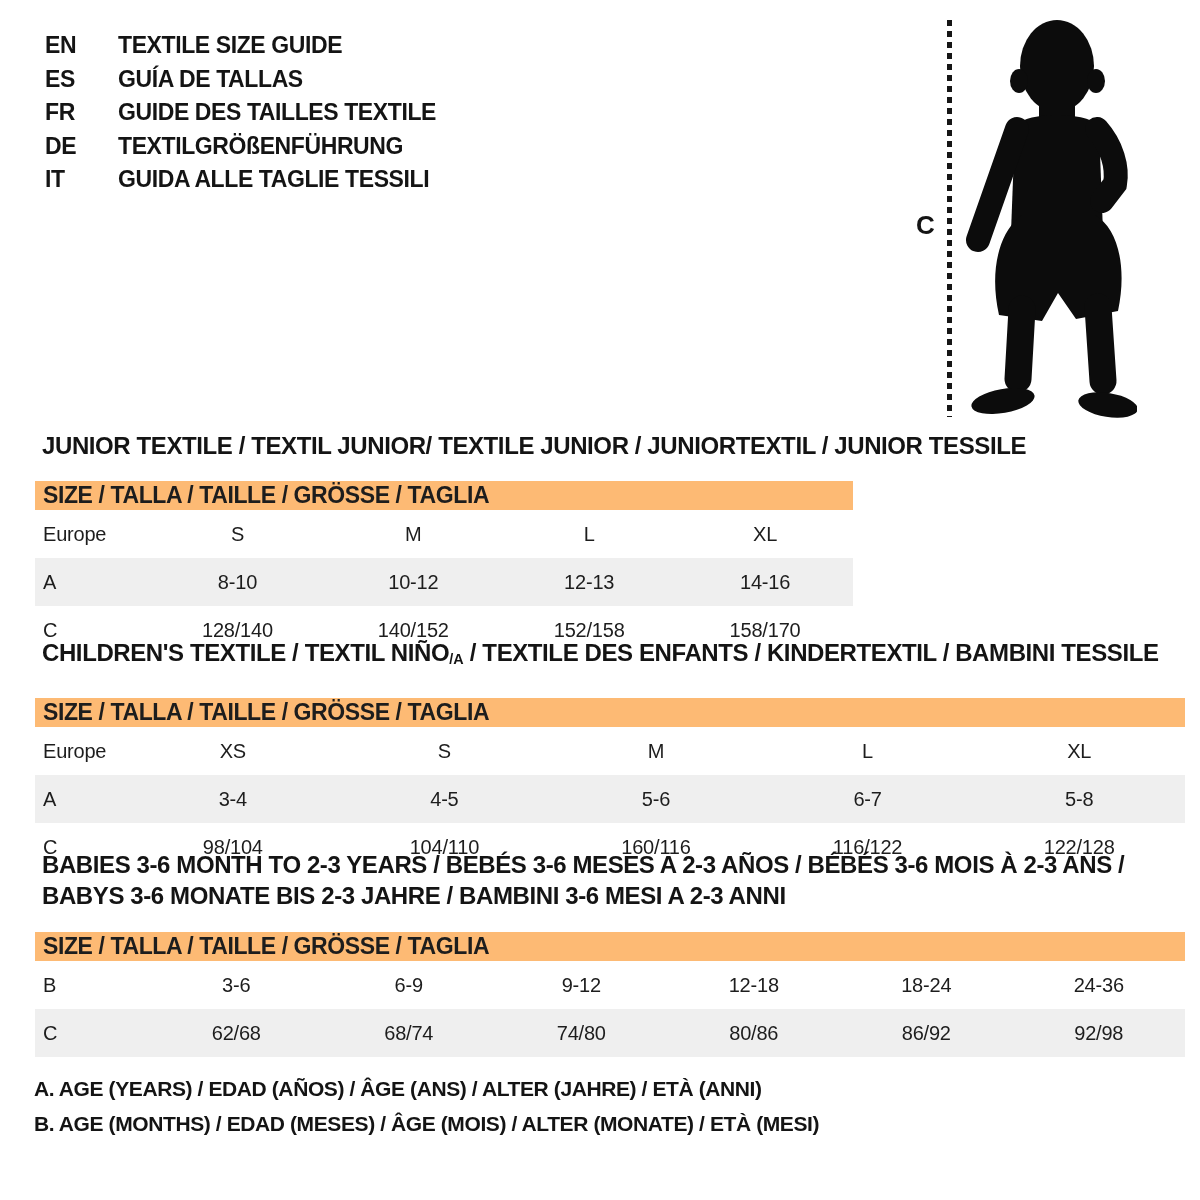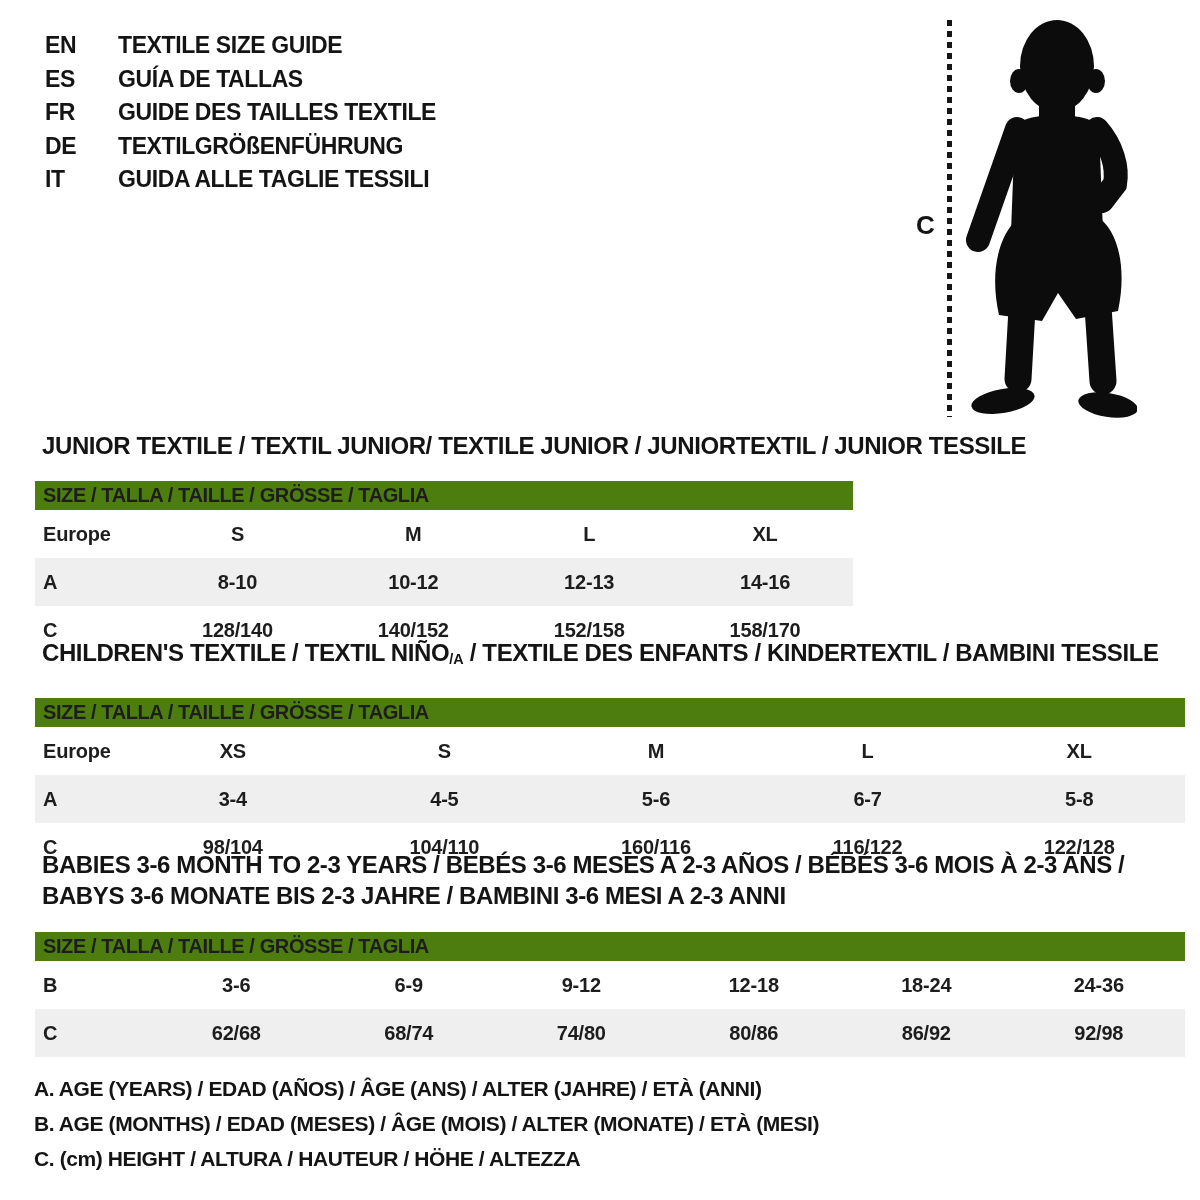--- a/index.html
+++ b/index.html
@@ -24,24 +24,24 @@
   .s1{top:641px;width:1150px;}
   .s2{top:849px;width:1150px;}
   .section-heading{font-size:24px;font-weight:bold;letter-spacing:-0.4px;line-height:24px;padding-left:7px;white-space:nowrap;}
   .s2 .section-heading{line-height:31px;}
   .subsc{font-size:0.6em;vertical-align:-3px;letter-spacing:0;}
   .s0 table{margin-top:23px;}
   .s1 table{margin-top:27px;}
   .s2 table{margin-top:21px;}
   table{width:100%;border-collapse:collapse;table-layout:fixed;}
   th.bar{
-    background:#4d7c0f;height:29px;text-align:left;padding:0 0 0 8px;
-    font-size:20px;font-weight:bold;letter-spacing:-0.4px;color:#1d1d1d;white-space:nowrap;overflow:hidden;
+    background:#fdba74;height:29px;text-align:left;padding:0 0 0 8px;
+    font-size:23px;font-weight:bold;letter-spacing:-0.4px;color:#1d1d1d;white-space:nowrap;overflow:hidden;
   }
-  td{height:48px;font-size:20px;text-align:center;padding:0;font-weight:bold;color:#1d1d1d;letter-spacing:-0.2px;}
+  td{height:48px;font-size:20px;text-align:center;padding:0;font-weight:normal;color:#1d1d1d;letter-spacing:-0.2px;}
   td.label{text-align:left;padding-left:8px;}
   tr.shaded{background:#efefef;}
   
   .legend{position:absolute;left:34px;top:1071px;font-size:21px;font-weight:bold;letter-spacing:-0.4px;line-height:35px;white-space:nowrap;}
 </style>
 </head>
 <body>
 
 <div class="page">
 
@@ -223,15 +223,14 @@
               <td>92/98</td>
             </tr>
           </tbody>
         </table>
       </div>
     </div>
 
   <div class="legend" id="legend">
       <div>A. AGE (YEARS) / EDAD (AÑOS) / ÂGE (ANS) / ALTER (JAHRE) / ETÀ (ANNI)</div>
       <div>B. AGE (MONTHS) / EDAD (MESES) / ÂGE (MOIS) / ALTER (MONATE) / ETÀ (MESI)</div>
-      <div>C. (cm) HEIGHT / ALTURA / HAUTEUR / HÖHE / ALTEZZA</div>
     </div>
 </div>
 
 </body></html>

